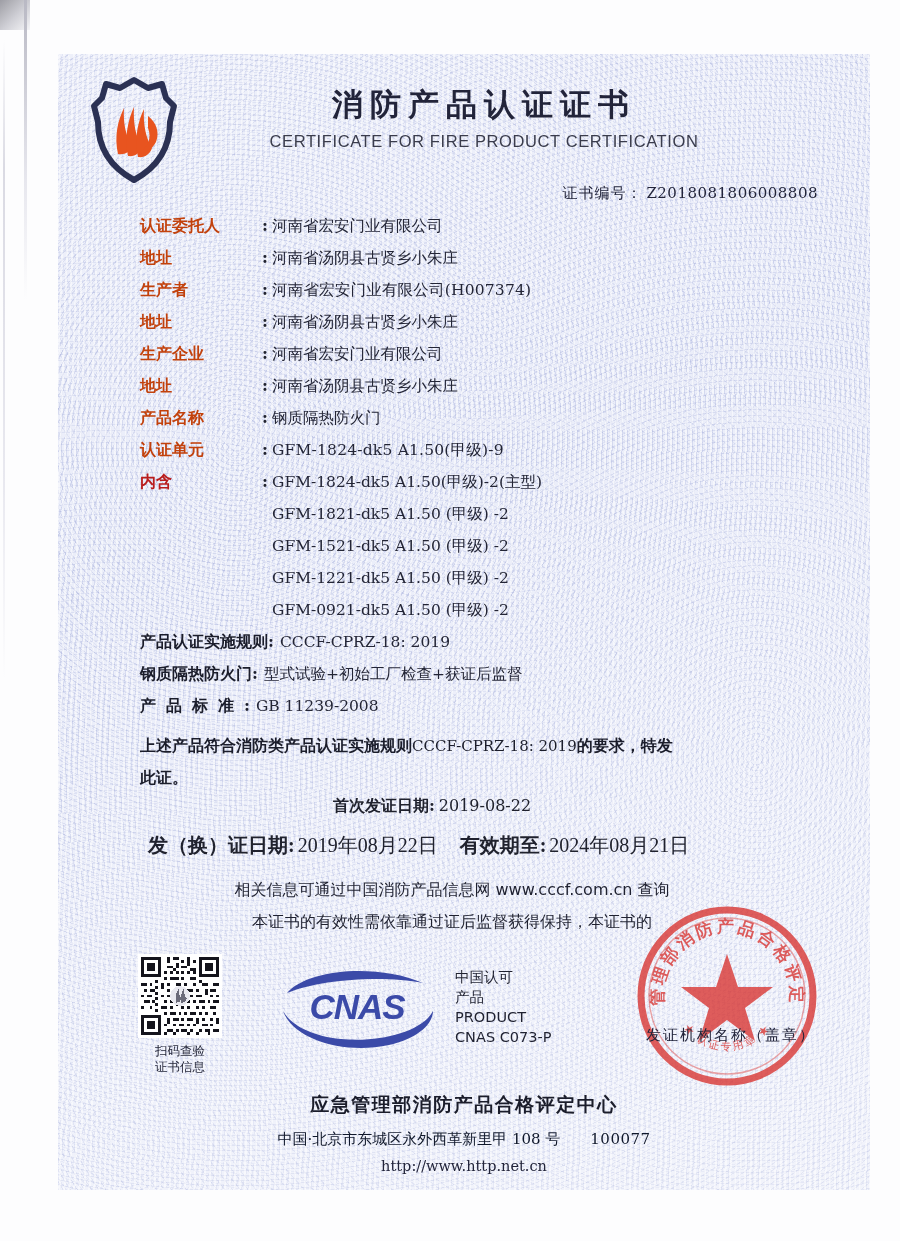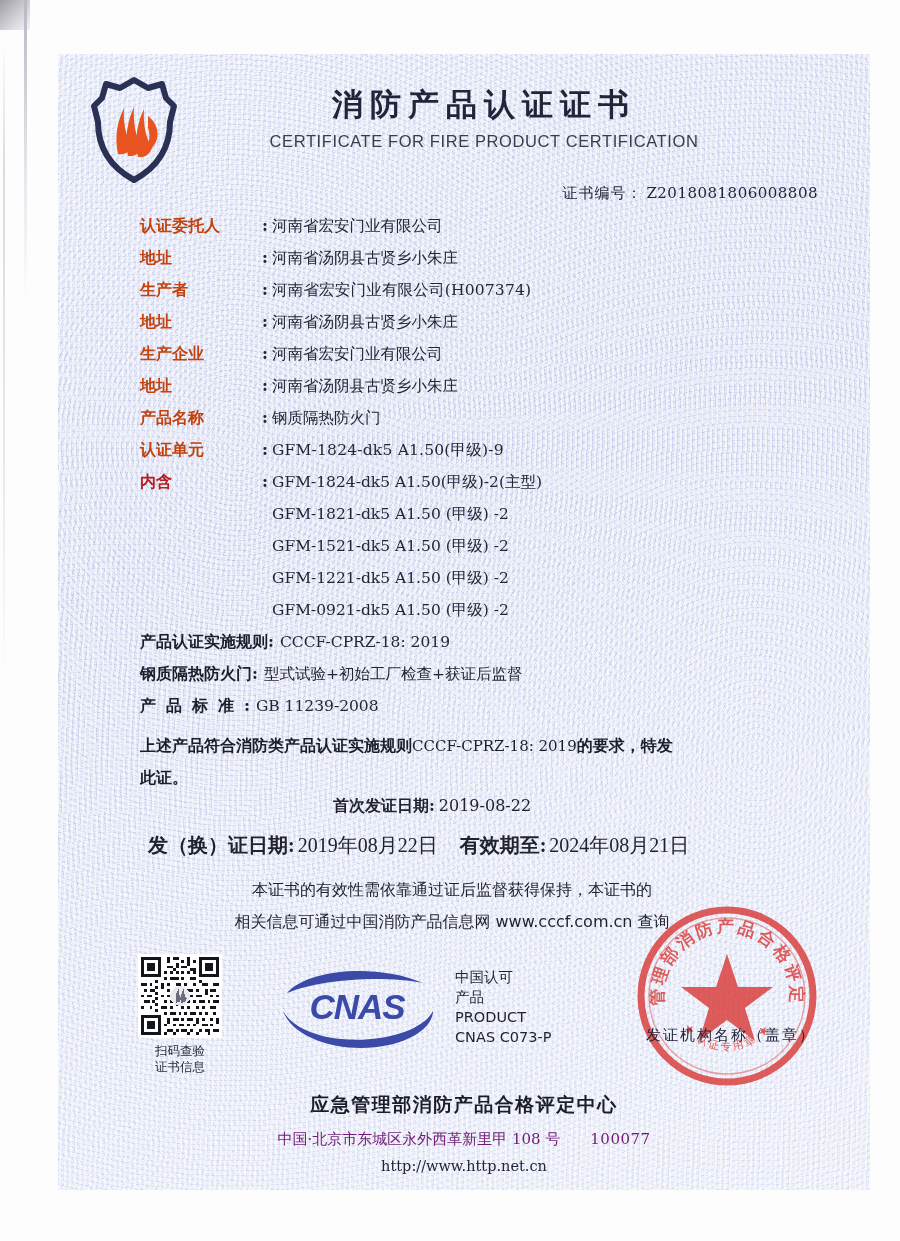--- a/index.html
+++ b/index.html
@@ -382,21 +382,21 @@
     letter-spacing: 1.5px;
     color: #1b1d2b;
   }
   .issuer-addr {
     position: absolute;
     left: 0; right: 0;
     top: 1076px;
     text-align: center;
     font-family: "DejaVu Serif", "Liberation Serif", serif;
     font-size: 15px;
-    color: #701a75;
+    color: #0f172a;
   }
   .issuer-addr .zip { margin-left: 30px; letter-spacing: .5px; }
   .issuer-url {
     position: absolute;
     left: 0; right: 0;
     top: 1104px;
     text-align: center;
     font-family: "DejaVu Serif", "Liberation Serif", serif;
     font-size: 14.5px;
     color: #22243a;
@@ -544,22 +544,22 @@
 
       <div class="date-first">
         <span class="lbl">首次发证日期:</span><span class="val">2019-08-22</span>
       </div>
 
       <div class="date-row">
         <span>发（换）证日期:</span><span class="val">2019年08月22日</span><span class="gap"></span><span>有效期至:</span><span class="val">2024年08月21日</span>
       </div>
 
       <div class="notice">
+        <div>相关信息可通过中国消防产品信息网 www.cccf.com.cn 查询</div>
         <div>本证书的有效性需依靠通过证后监督获得保持，本证书的</div>
-        <div>相关信息可通过中国消防产品信息网 www.cccf.com.cn 查询</div>
       </div>
 
       <div class="qr-block">
         <div class="qr-img">
           <svg viewBox="0 0 29 29" width="84" height="84" shape-rendering="crispEdges" aria-hidden="true">
             <rect width="29" height="29" fill="#ffffff"></rect>
             <g fill="#14141c">
 
               <path d="M1 1h7v7h-7z"></path>
                 <path d="M2 2h5v5h-5z" fill="#ffffff"></path>

